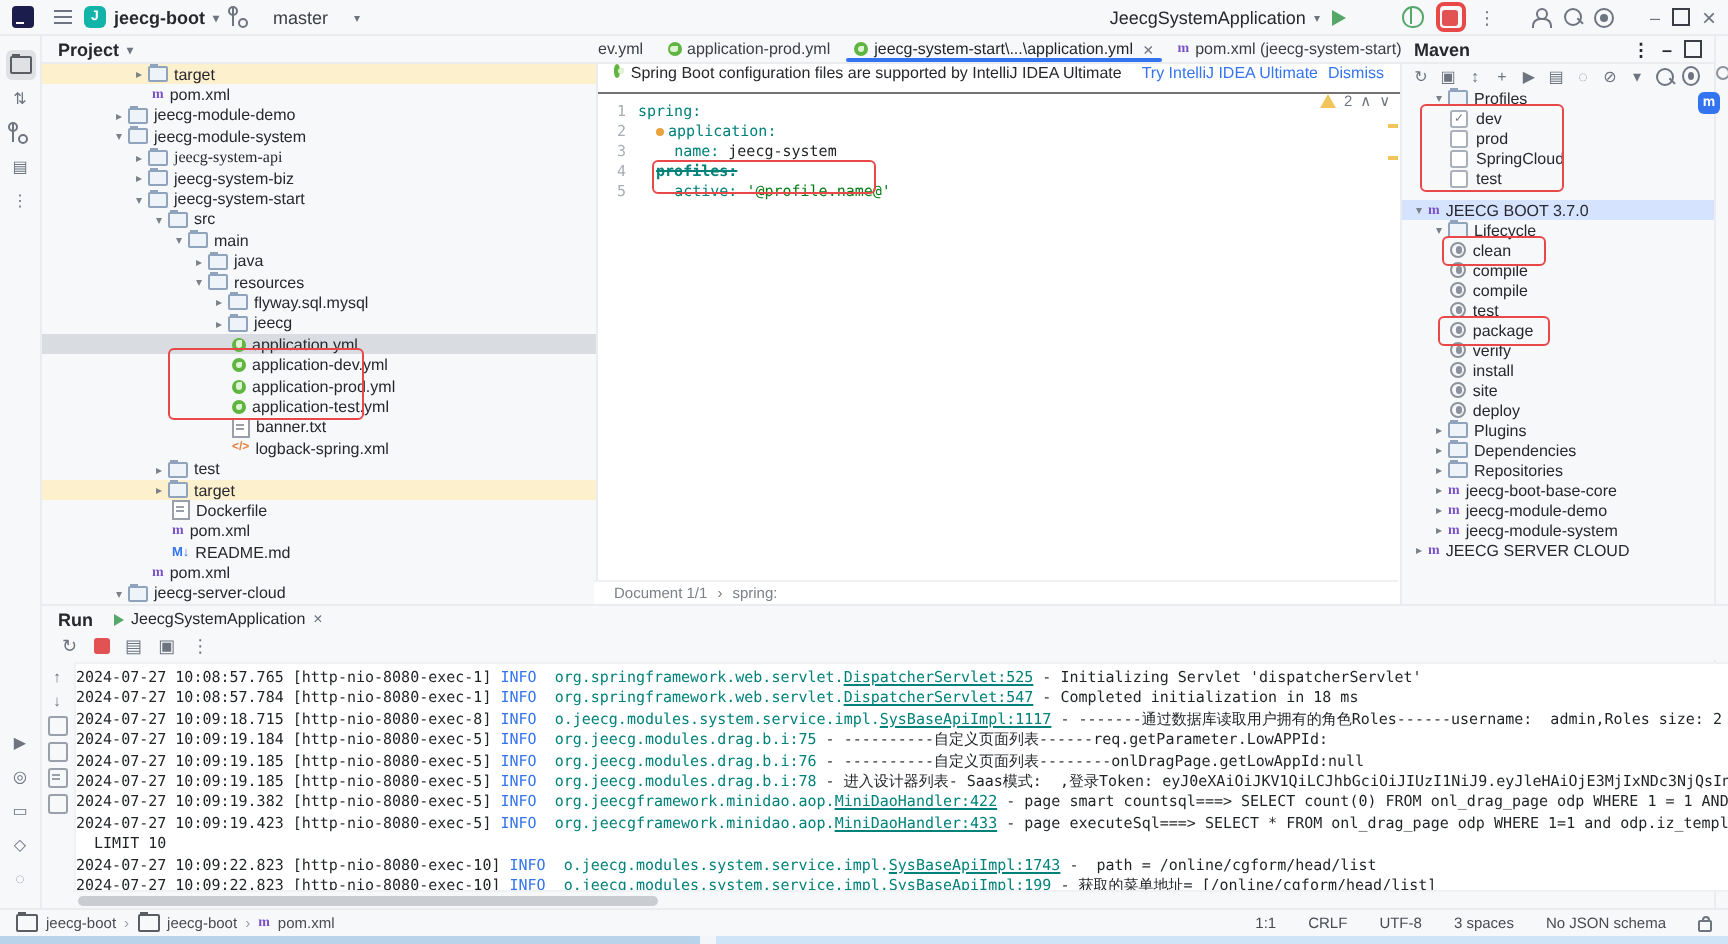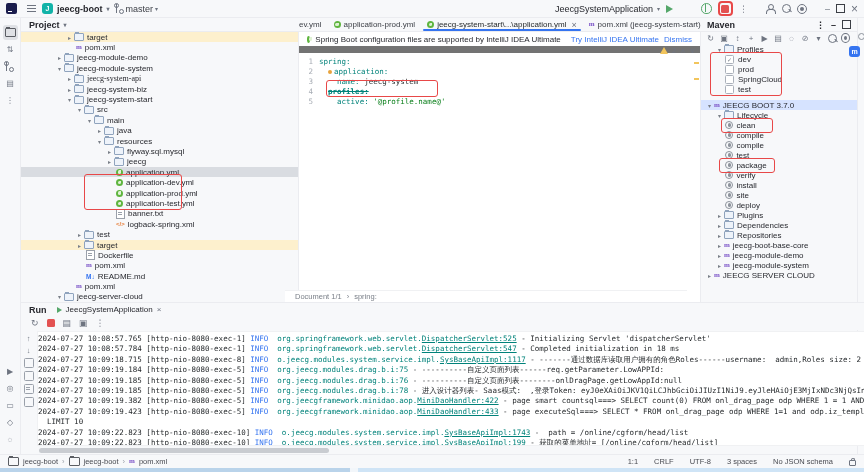--- a/index.html
+++ b/index.html
@@ -9,21 +9,21 @@
   
   .titlebar{left:0;top:0;width:864px;height:18px;display:flex;align-items:center;justify-content:space-between;background:#f7f8fa;border-bottom:1px solid #ebecf0;box-sizing:border-box;}
   .tb-left,.tb-right{display:flex;align-items:center;gap:6px;padding:0 6px;}
   .logo{width:11px;height:11px;border-radius:2px;background:#1b1d4d;display:inline-block;position:relative}
   .logo::after{content:"";position:absolute;left:2px;bottom:2px;width:4px;height:1.5px;background:#fff}
   .ham{display:inline-flex;flex-direction:column;gap:1.5px;margin-left:4px}
   .ham i{width:9px;height:1.2px;background:#6e7480;display:block}
   .chip{display:inline-flex;align-items:center;gap:4px;font-weight:bold;color:#27282e}
   .chip-ic{width:11px;height:11px;border-radius:3px;background:#12b3a8;color:#fff;font-size:7px;font-weight:bold;display:inline-flex;align-items:center;justify-content:center}
   .chev{font-size:6px;color:#6e7480}
-  .branch{display:inline-flex;align-items:center;gap:2px;color:#3b3e45}
+  .branch{display:inline-flex;align-items:center;gap:13px;color:#3b3e45}
   .i-branch{width:7px;height:9px;border-left:1px solid #6e7480;position:relative;display:inline-block}
   .i-branch::before,.i-branch::after{content:"";position:absolute;width:3px;height:3px;border:1px solid #6e7480;border-radius:50%;left:-3px}
   .i-branch::before{top:-1px}.i-branch::after{bottom:-1px;left:2px}
   .runcfg{display:inline-flex;align-items:center;gap:4px;color:#27282e}
   .i-run{width:0;height:0;border-left:7px solid #55a76a;border-top:4.5px solid transparent;border-bottom:4.5px solid transparent;display:inline-block}
   .i-bug{width:9px;height:9px;border:1.3px solid #55a76a;border-radius:50% 50% 45% 45%;display:inline-block;position:relative}
   .i-bug::after{content:"";position:absolute;left:3px;top:0;width:1px;height:8px;background:#55a76a}
   .i-stop{width:8px;height:8px;background:#e35252;border-radius:1.5px;display:inline-block}
   .ring{display:inline-flex;border:2px solid #e84848;border-radius:4px;padding:1.5px;align-items:center}
   .g{color:#6e7480;font-size:9px}
@@ -69,35 +69,35 @@
   .i-maven{color:#7a52c7;font-weight:bold;font-size:7px;font-family:"Liberation Serif",serif;display:inline-block;line-height:7px}
   .i-text{width:7px;height:8px;border:1px solid #9aa0aa;display:inline-block;position:relative;background:#fff}
   .i-text::after{content:"";position:absolute;left:1px;top:2px;width:4px;height:1px;background:#9aa0aa;box-shadow:0 2px 0 #9aa0aa}
   .i-xml{color:#e8803c;font-size:6px;font-weight:bold;display:inline-block}
   .i-md{color:#3574f0;font-size:6.5px;font-weight:bold;display:inline-block}
   .i-goal{width:6.4px;height:6.4px;border:1px solid #8d939c;border-radius:50%;display:inline-block;position:relative}
   .i-goal::after{content:"";position:absolute;inset:1.6px;background:#8d939c;border-radius:50%}
   .cb{width:7px;height:7px;border:1px solid #aab0ba;border-radius:1.5px;background:#fff;display:inline-flex;align-items:center;justify-content:center;font-size:6px;color:#7b8089;margin-right:4px}
   
   .editor{left:299px;top:32px;width:402px;height:270px;background:#fff;box-sizing:border-box;border-right:1px solid #ebecf0}
-  .notif{height:14px;display:flex;align-items:center;gap:5px;padding:0 8px;border-bottom:7px solid #737373;font-size:8px;color:#27282e;white-space:nowrap;overflow:hidden}
+  .notif{height:14px;display:flex;align-items:flex-start;gap:5px;padding:0 8px;border-bottom:1px solid #737373;font-size:8px;color:#27282e;white-space:nowrap;overflow:hidden}
   .notif .sp{flex:1}
   .link{color:#3574f0;white-space:nowrap}
   .code{padding-top:4px;font-family:"DejaVu Sans Mono",monospace;font-size:7.5px}
   .cl{display:flex;height:10px;line-height:10px;white-space:pre}
   .gut{flex:0 0 14px;text-align:right;color:#a8adb5;padding-right:6px}
   .key{color:#00827a}
   .plain{color:#1f2326}
   .str{color:#067d17}
   .strike{text-decoration:line-through;font-weight:bold}
   .kdot{width:4px;height:4px;border-radius:50%;background:#e8a33d;display:inline-block;margin-right:2px;vertical-align:middle}
   .inspect{position:absolute;left:660px;top:46px;display:flex;align-items:center;gap:4px;font-size:7.5px;color:#6e7480;z-index:4}
   .warntri{width:0;height:0;border-left:4px solid transparent;border-right:4px solid transparent;border-bottom:7px solid #f2c55c;display:inline-block}
   .stripe-tick{position:absolute;width:5px;height:2px;background:#f2c55c;z-index:4}
-  .ed-crumb{position:absolute;left:285px;top:290px;width:402px;height:12px;display:flex;align-items:center;gap:5px;padding-left:10px;font-size:7.5px;color:#7b8089;background:#fff;border-top:1px solid #f0f1f3;box-sizing:border-box}
+  .ed-crumb{position:absolute;left:297px;top:290px;width:402px;height:12px;display:flex;align-items:center;gap:5px;padding-left:10px;font-size:7.5px;color:#7b8089;background:#fff;border-top:1px solid #f0f1f3;box-sizing:border-box}
   
   .maven-tb{left:701px;top:32px;width:156px;height:12px;display:flex;align-items:center;gap:4.5px;padding:0 5px;box-sizing:border-box;background:#f7f8fa;color:#6e7480;font-size:8px}
   .mtb-ic{display:inline-flex;align-items:center;justify-content:center;width:9px;height:9px}
   .mtree{left:701px;top:44px;width:156px;height:258px;background:#f7f8fa;overflow:hidden}
   .mrow{display:flex;align-items:center;height:10px;font-size:8px;white-space:nowrap;color:#27282e}
   .mrow.hl-selected{background:#d6e3ff}
   .mrow.sep{margin-top:6px}
   
   .run-hdr{left:21px;top:302px;width:843px;height:14px;display:flex;align-items:center;gap:10px;padding-left:8px;border-top:1px solid #ebecf0;box-sizing:border-box;background:#f7f8fa}
   .run-lbl{font-weight:bold;color:#27282e}

